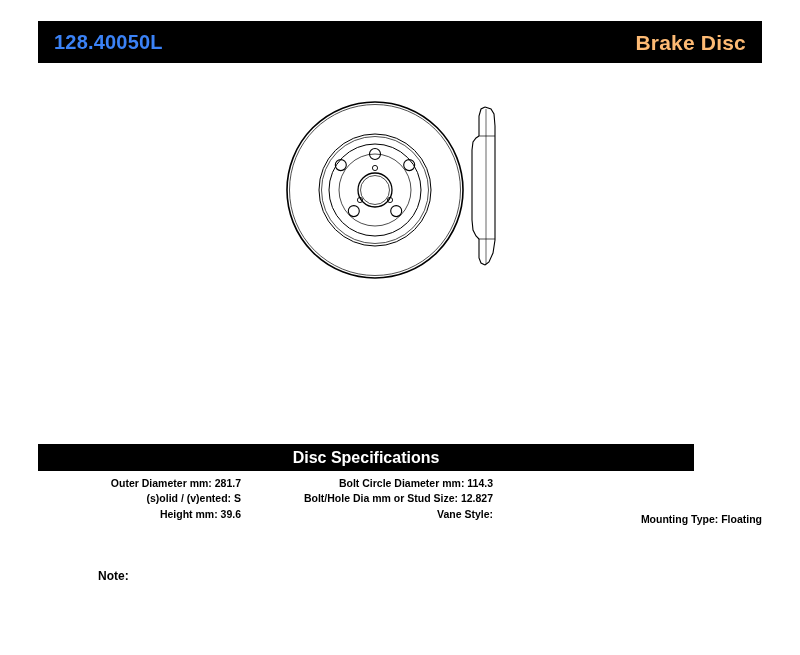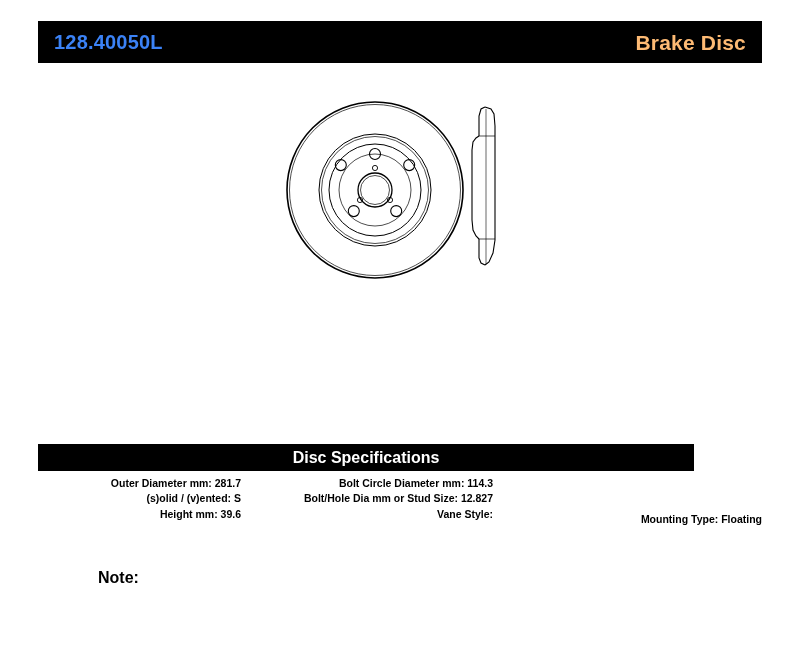--- a/index.html
+++ b/index.html
@@ -113,21 +113,21 @@
     text-align: right;
     padding-left: 45px;
     box-sizing: border-box;
     margin-top: 36px;
   }
 
   .note {
     position: absolute;
     left: 60px;
     top: 95px;
-    font-size: 16px;
+    font-size: 12px;
     font-weight: bold;
   }
 
   .spec-line { white-space: nowrap; }
 </style>
 </head>
 <body>
 
 <div class="page">
 

